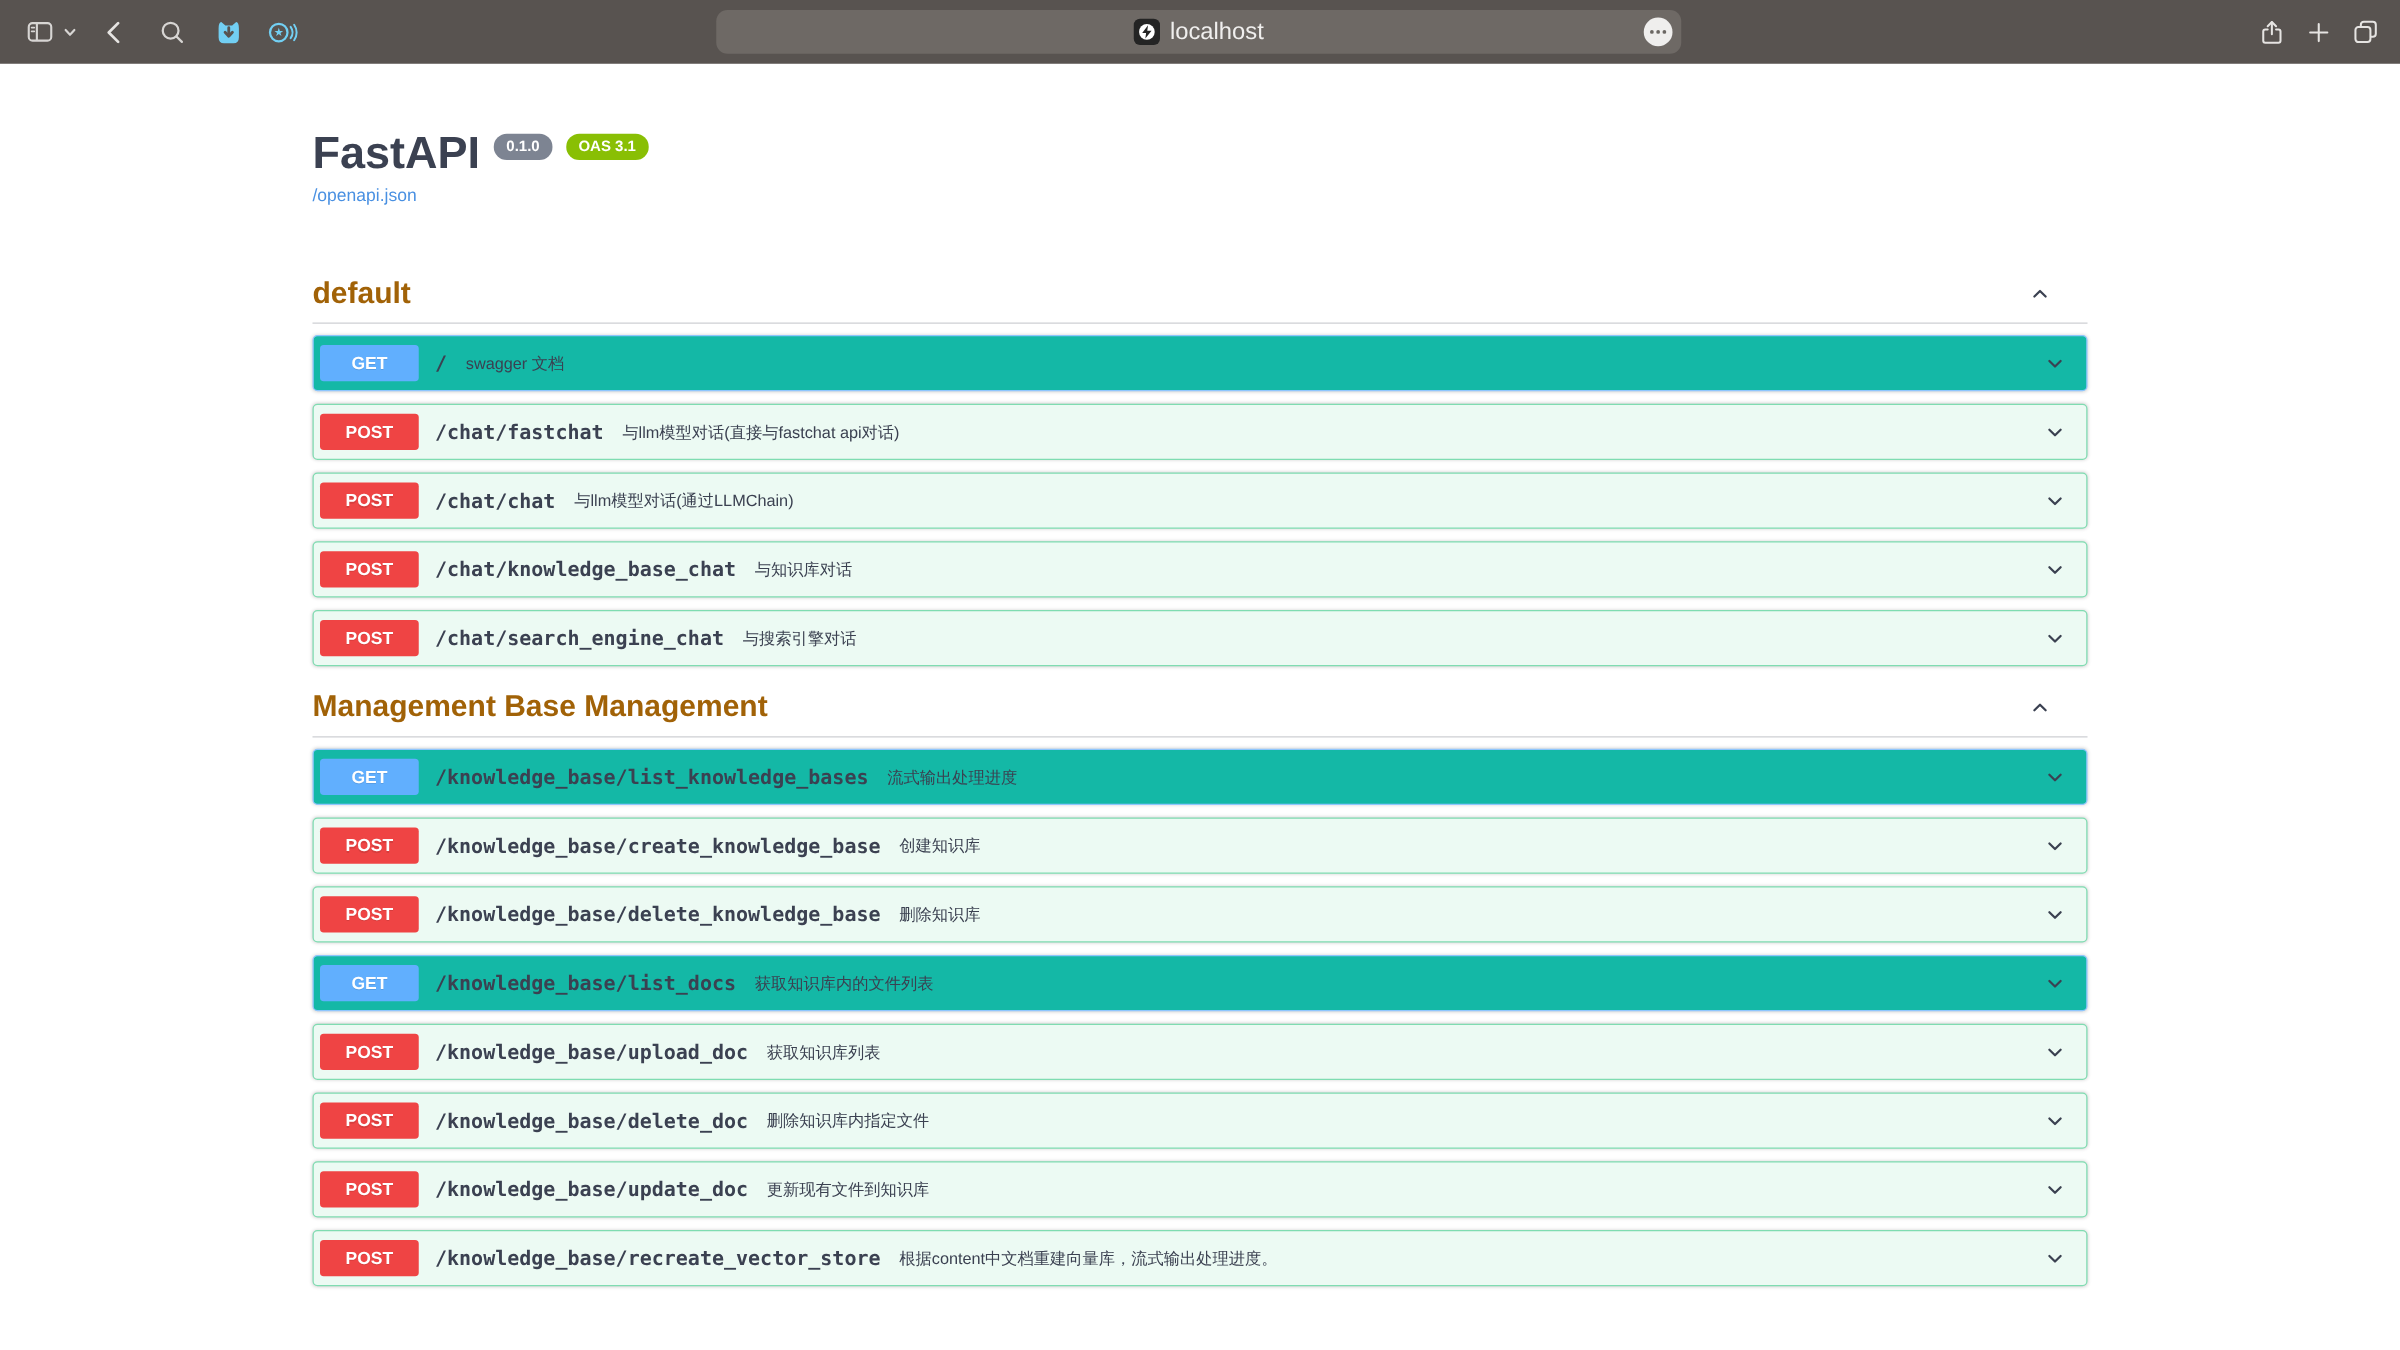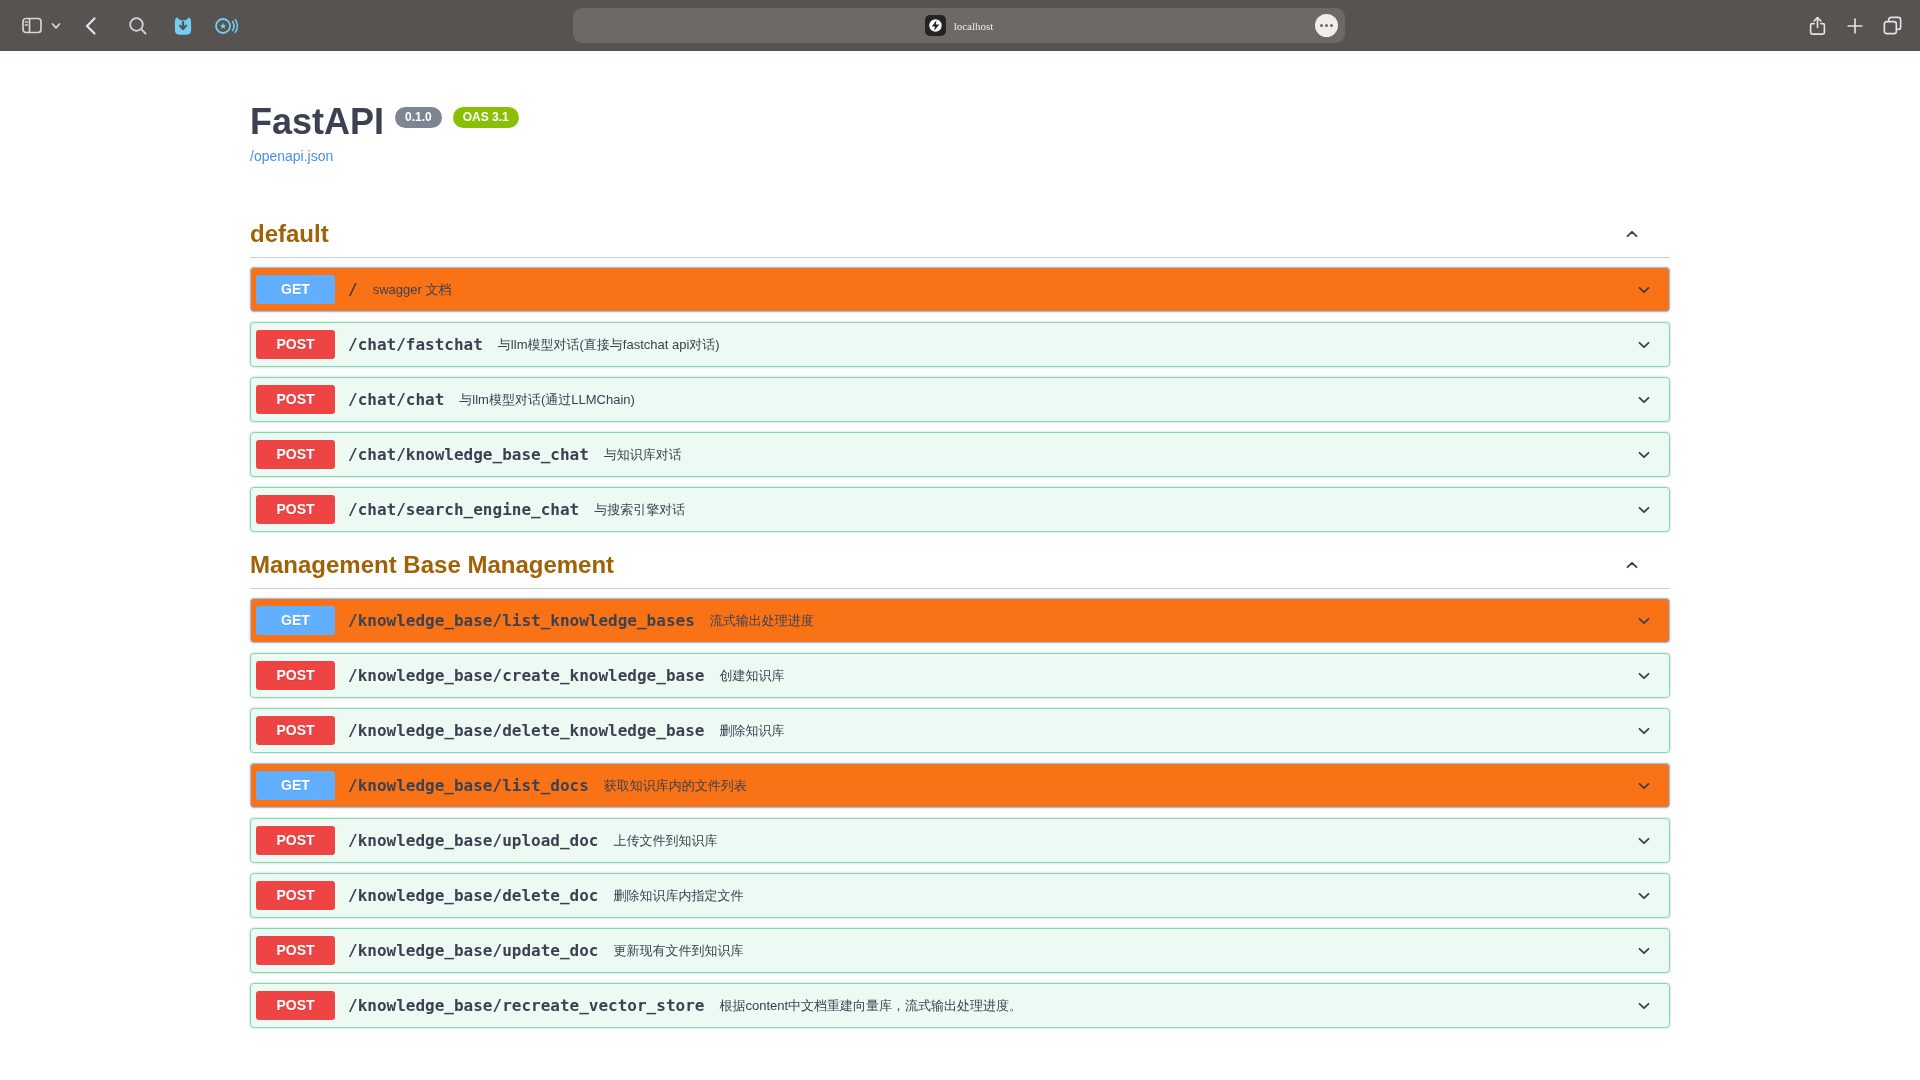--- a/index.html
+++ b/index.html
@@ -10,21 +10,21 @@
   .chrome { position:relative; height:51px; background:#585350; display:flex; align-items:center; }
   .chrome-left { display:flex; align-items:center; padding-left:20px; }
   .tbtn { display:flex; align-items:center; justify-content:center; background:none; border:none; cursor:pointer; padding:0; }
   .tbtn svg { display:block; }
   .ml6{margin-left:6px} .ml16{margin-left:16px} .ml18{margin-left:18px} .ml20{margin-left:20px} .ml22{margin-left:22px}
 
   .url-field { position:absolute; left:573px; top:8px; width:772px; height:35px;
                background:#6e6965; border-radius:9px; display:flex; align-items:center; justify-content:center; }
   .favicon { width:21px; height:21px; background:#242424; border-radius:5px;
              display:flex; align-items:center; justify-content:center; margin-right:8px; }
-  .url-text { color:#f0efee; font-size:11px;font-family:Liberation Serif, serif; }
+  .url-text { color:#f0efee; font-size:19px; }
   .ellipsis-btn { position:absolute; right:7px; top:6px; width:23px; height:23px; border-radius:50%;
                   background:#efeeed; border:none; display:flex; align-items:center; justify-content:center; gap:2px; cursor:pointer; }
   .ellipsis-btn i { width:3px; height:3px; border-radius:50%; background:#6b6763; display:block; }
 
   .chrome-right { position:absolute; right:16px; top:0; height:51px; display:flex; align-items:center; gap:15px; }
 
   
   .page { height:988px; background:#fff; overflow:hidden; }
   .wrap { width:1420px; margin:0 auto; padding-top:50px; }
 
@@ -38,21 +38,21 @@
   .info { margin-bottom:46px; }
 
   h3.opblock-tag { display:flex; align-items:center; justify-content:space-between;
                    font-size:24px; font-weight:bold; color:#a16207;
                    padding:9px 28px 9px 0; margin:5px 0 9px;
                    border-bottom:1px solid rgba(59,65,81,.25); cursor:pointer; }
   h3.opblock-tag svg { flex:0 0 auto; }
 
   .opblock { height:45px; margin-bottom:10px; border-radius:4px; display:flex; align-items:center;
              padding:0 15px 0 5px; border:1px solid; box-shadow:0 0 3px rgba(0,0,0,.19); cursor:pointer; }
-  .opblock.get  { background:#f97316; border-color:#8ec6fe; }
+  .opblock.get  { background:#14b8a6; border-color:#8ec6fe; }
   .opblock.post { background:#ecfaf3; border-color:#7fdcb1; }
   .method { width:79px; height:29px; line-height:29px; text-align:center; border-radius:3px;
             color:#fff; font-size:14px; font-weight:bold; flex:0 0 auto;
             text-shadow:0 1px 0 rgba(0,0,0,.1); }
   .opblock.get  .method { background:#61affe; }
   .opblock.post .method { background:#ef4444; }
   .path { font-family:"DejaVu Sans Mono","Liberation Mono",monospace; font-weight:bold;
           font-size:16px; color:#3b4151; margin-left:13px; white-space:nowrap; }
   .desc { font-size:13px; color:#3b4151; margin-left:15px; white-space:nowrap; overflow:hidden; }
   .row-chevron { margin-left:auto; flex:0 0 auto; }
@@ -251,21 +251,21 @@
     <span class="path">/knowledge_base/list_docs</span>
     <span class="desc">获取知识库内的文件列表</span>
     <svg class="row-chevron" width="20" height="20" viewBox="0 0 20 20">
       <path d="M5.5 7.8 L10 12.2 L14.5 7.8" fill="none" stroke="#3b4151" stroke-width="1.8" stroke-linecap="round" stroke-linejoin="round"></path>
     </svg>
   </div>
 
   <div class="opblock post">
     <span class="method">POST</span>
     <span class="path">/knowledge_base/upload_doc</span>
-    <span class="desc">上传文件到知识库</span>
+    <span class="desc">获取知识库列表</span>
     <svg class="row-chevron" width="20" height="20" viewBox="0 0 20 20">
       <path d="M5.5 7.8 L10 12.2 L14.5 7.8" fill="none" stroke="#3b4151" stroke-width="1.8" stroke-linecap="round" stroke-linejoin="round"></path>
     </svg>
   </div>
 
   <div class="opblock post">
     <span class="method">POST</span>
     <span class="path">/knowledge_base/delete_doc</span>
     <span class="desc">删除知识库内指定文件</span>
     <svg class="row-chevron" width="20" height="20" viewBox="0 0 20 20">

